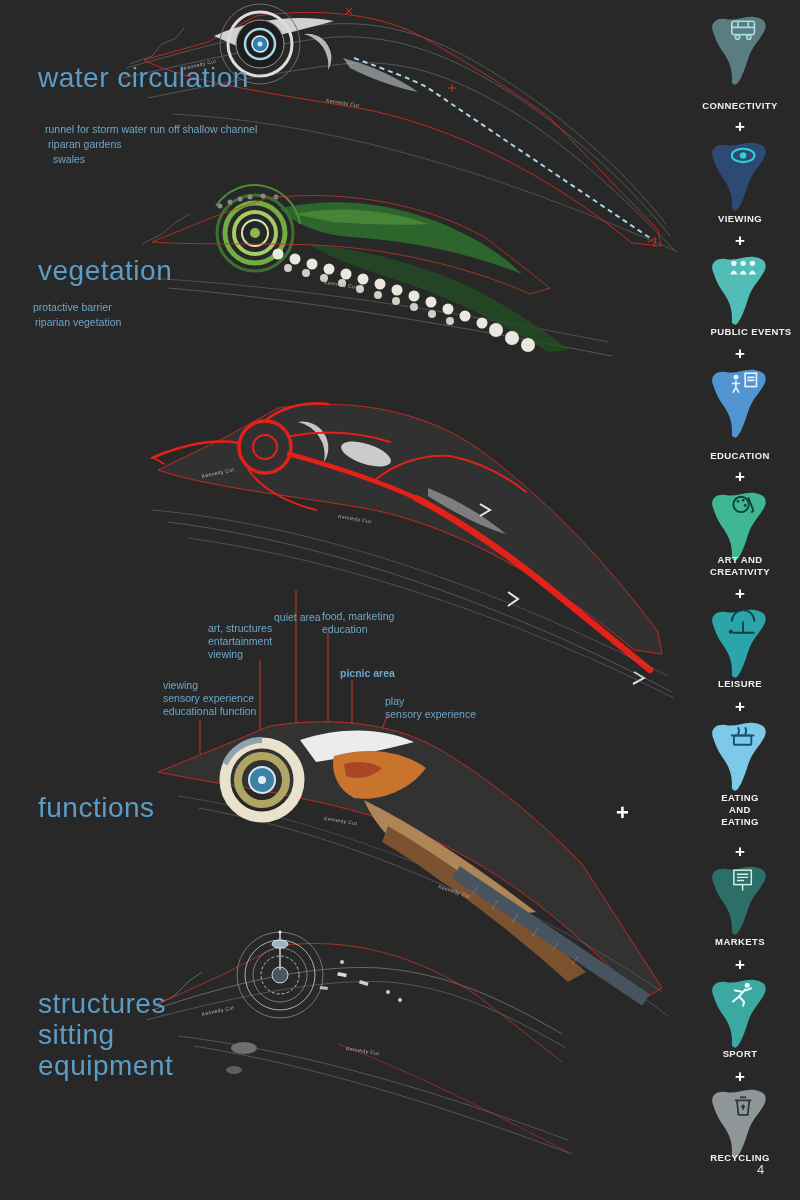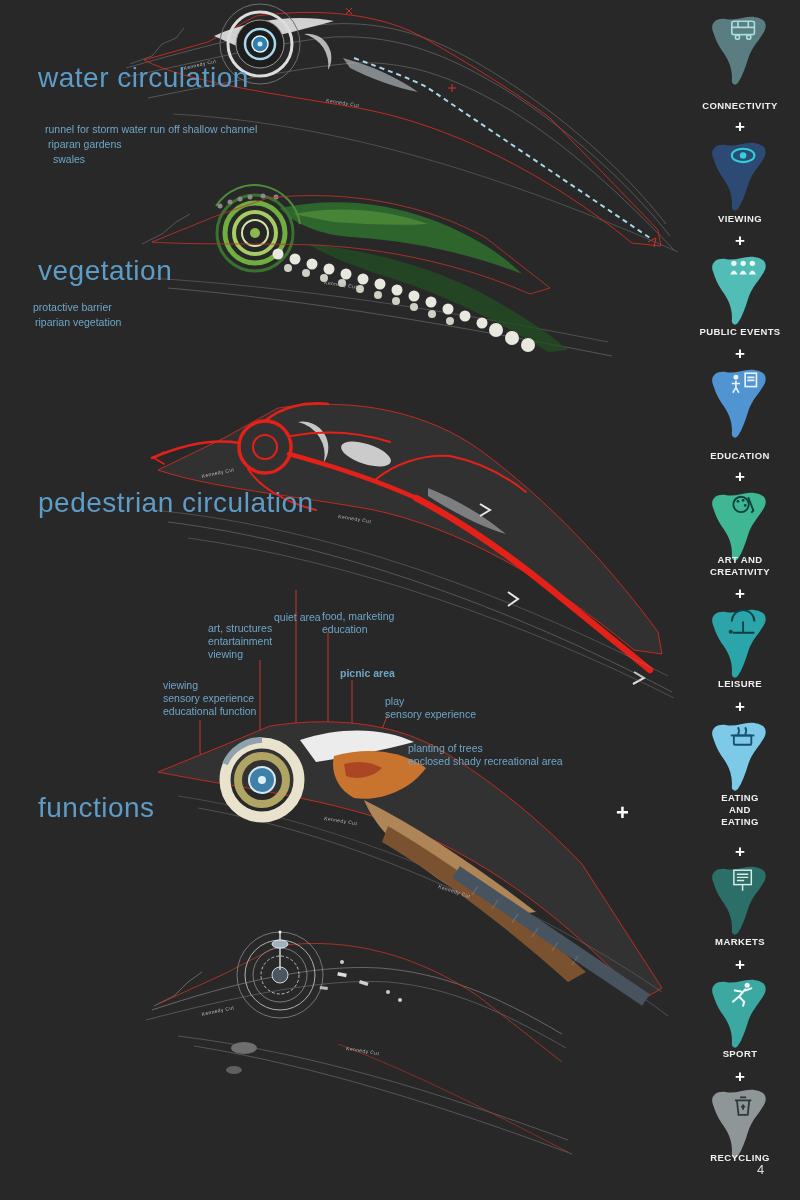--- a/index.html
+++ b/index.html
@@ -248,21 +248,20 @@
 
   <div class="section-title" style="left:38px; top:62px;">water circulation</div>
   <div class="annotation" style="left:45px; top:122px;">runnel for storm water run off shallow channel</div>
   <div class="annotation" style="left:48px; top:137px;">riparan gardens</div>
   <div class="annotation" style="left:53px; top:152px;">swales</div>
 
   <div class="section-title" style="left:38px; top:255px;">vegetation</div>
   <div class="annotation" style="left:33px; top:300px;">protactive barrier</div>
   <div class="annotation" style="left:35px; top:315px;">riparian vegetation</div>
 
-  <div class="section-title" style="left:38px; top:487px;">pedestrian circulation</div>
 
   <div class="fn-label" style="left:274px; top:611px;">
     <div>quiet area</div>
   </div>
   <div class="fn-label" style="left:208px; top:622px;">
     <div>art, structures</div>
     <div>entartainment</div>
     <div>viewing</div>
   </div>
   <div class="fn-label" style="left:322px; top:610px;">
@@ -274,28 +273,29 @@
   </div>
   <div class="fn-label" style="left:163px; top:679px;">
     <div>viewing</div>
     <div>sensory experience</div>
     <div>educational function</div>
   </div>
   <div class="fn-label" style="left:385px; top:695px;">
     <div>play</div>
     <div>sensory experience</div>
   </div>
-  <div class="fn-label" style="left:408px; top:742px;">
-    <div>planting of trees</div>
-    <div>enclosed shady recreational area</div>
-  </div>
 
   <div class="section-title" style="left:38px; top:792px;">functions</div>
   <div class="main-plus" style="left:616px; top:800px;">+</div>
 
+  <div class="section-title" style="left:38px; top:988px;">
+    <div>structures</div>
+    <div>sitting</div>
+    <div>equipment</div>
+  </div>
 
   <div class="icon-wrap" style="top:12px;">
     <svg width="66" height="76" viewBox="0 0 64 74">
       <path d="M7,20 C3,11 10,5 20,7 C29,9 38,3 48,5 C56,6 60,11 57,18 C52,28 45,33 41,45 C38,55 35,63 31,69 C29,72 25,71 25,67 C26,56 22,46 15,37 C11,31 9,26 7,20 Z" fill="#5a7d82"></path>
       <g stroke="#a8dedd" stroke-width="1.6" fill="none">
         <rect x="25" y="9" width="22" height="13" rx="2"></rect>
         <path d="M25,15 H47 M31,9 V15 M41,9 V15"></path>
         <circle cx="30.5" cy="24.5" r="2"></circle>
           <circle cx="41.5" cy="24.5" r="2"></circle>
       </g>
@@ -322,21 +322,21 @@
       <g fill="#eafaf7">
         <circle cx="27" cy="11" r="2.6"></circle>
           <path d="M23.5,22 Q27,14 30.5,22 Z"></path>
         <circle cx="36" cy="11" r="2.6"></circle>
           <path d="M32.5,22 Q36,14 39.5,22 Z"></path>
         <circle cx="45" cy="11" r="2.6"></circle>
           <path d="M41.5,22 Q45,14 48.5,22 Z"></path>
       </g>
     </svg>
   </div>
-  <div class="sidebar-label" style="top:326px;">PUBLIC EVENTS</div>
+  <div class="sidebar-label" style="top:326px;margin-left:11px;">PUBLIC EVENTS</div>
   <div class="sidebar-plus" style="top:344px;">+</div>
 
   <div class="icon-wrap" style="top:365px;">
     <svg width="66" height="76" viewBox="0 0 64 74">
       <path d="M7,20 C3,11 10,5 20,7 C29,9 38,3 48,5 C56,6 60,11 57,18 C52,28 45,33 41,45 C38,55 35,63 31,69 C29,72 25,71 25,67 C26,56 22,46 15,37 C11,31 9,26 7,20 Z" fill="#5095d2"></path>
       <g stroke="#eaf2fb" stroke-width="1.6" fill="none">
         <rect x="38" y="8" width="11" height="13"></rect>
         <path d="M40,12 H47 M40,15 H47"></path>
         <circle cx="29" cy="12" r="2.4" fill="#eaf2fb" stroke="none"></circle>
         <path d="M29,15 V22 M25,18 H33 M29,22 L26,27 M29,22 L32,27"></path>

